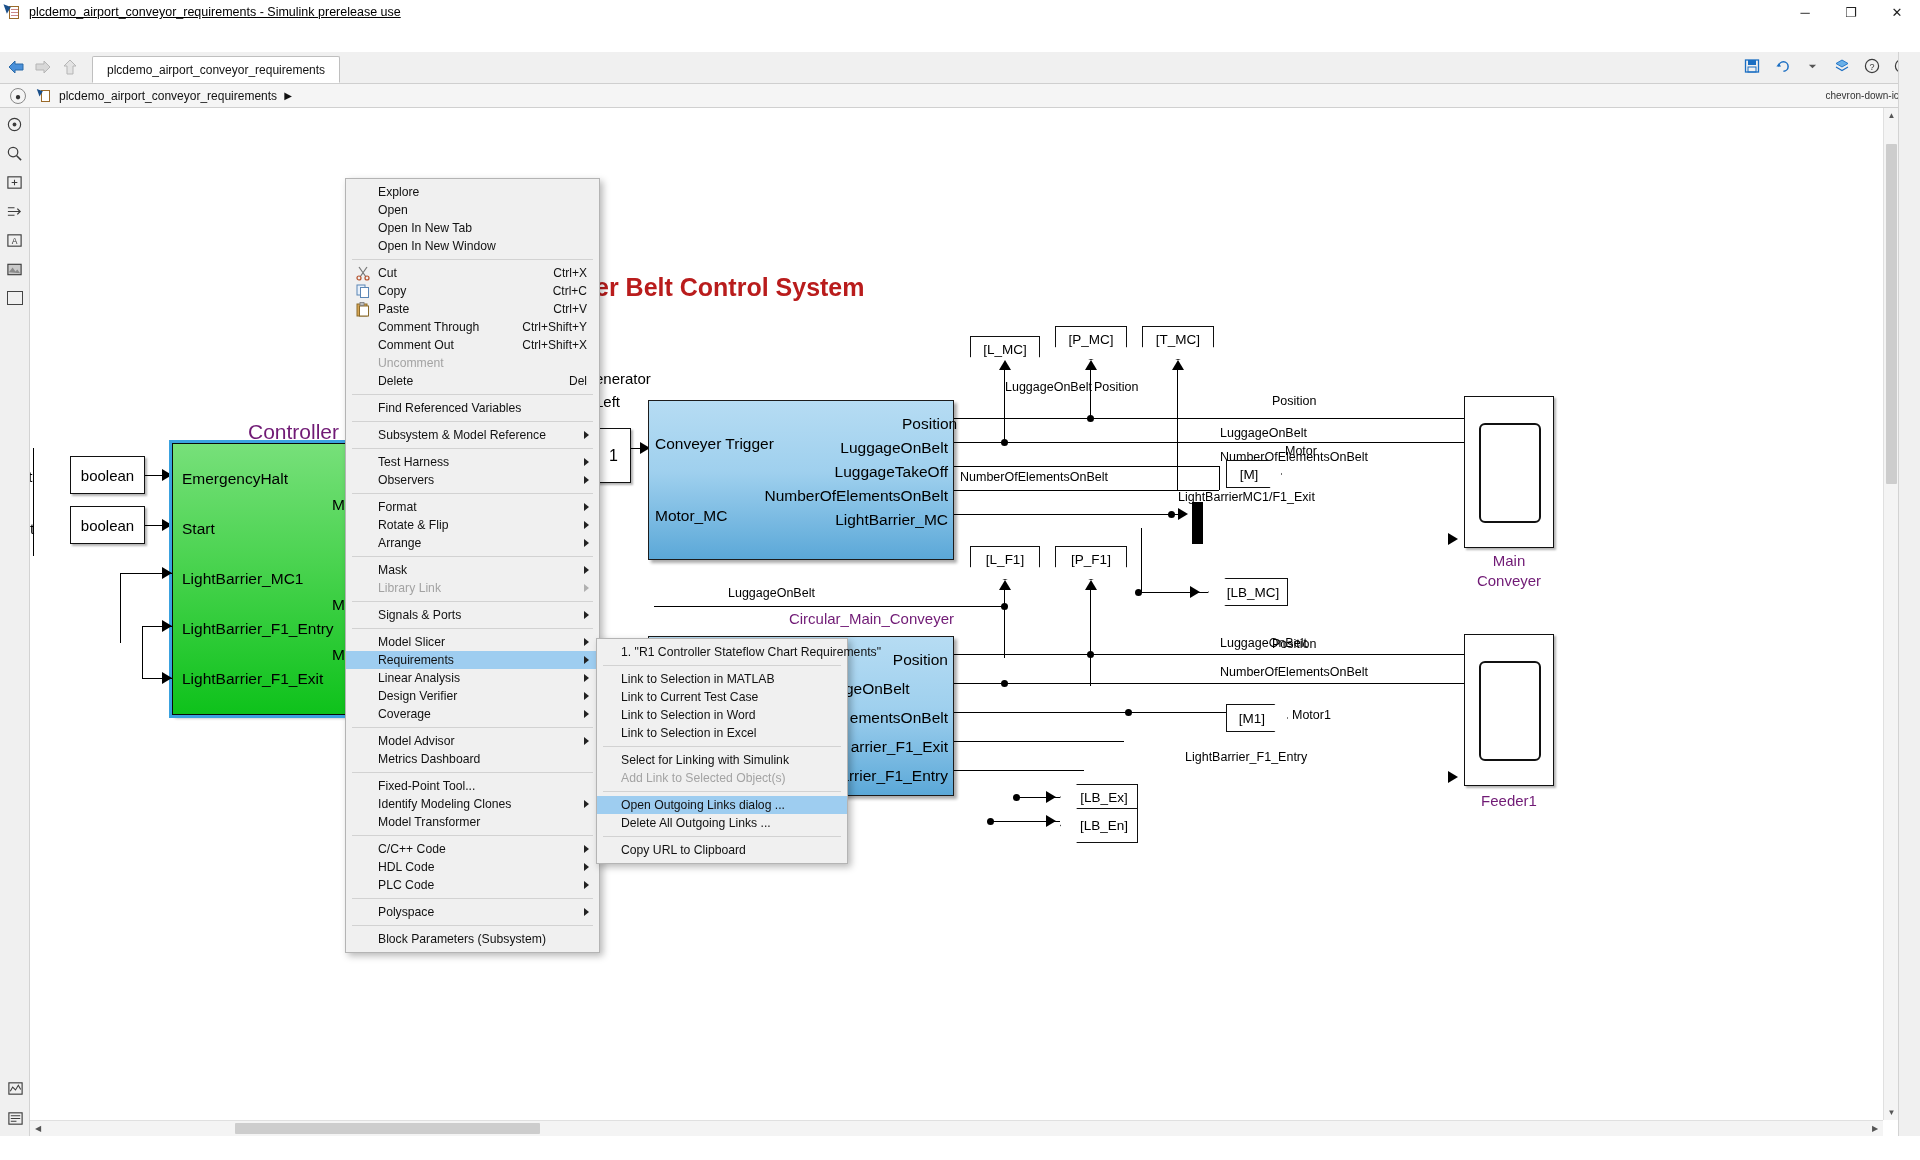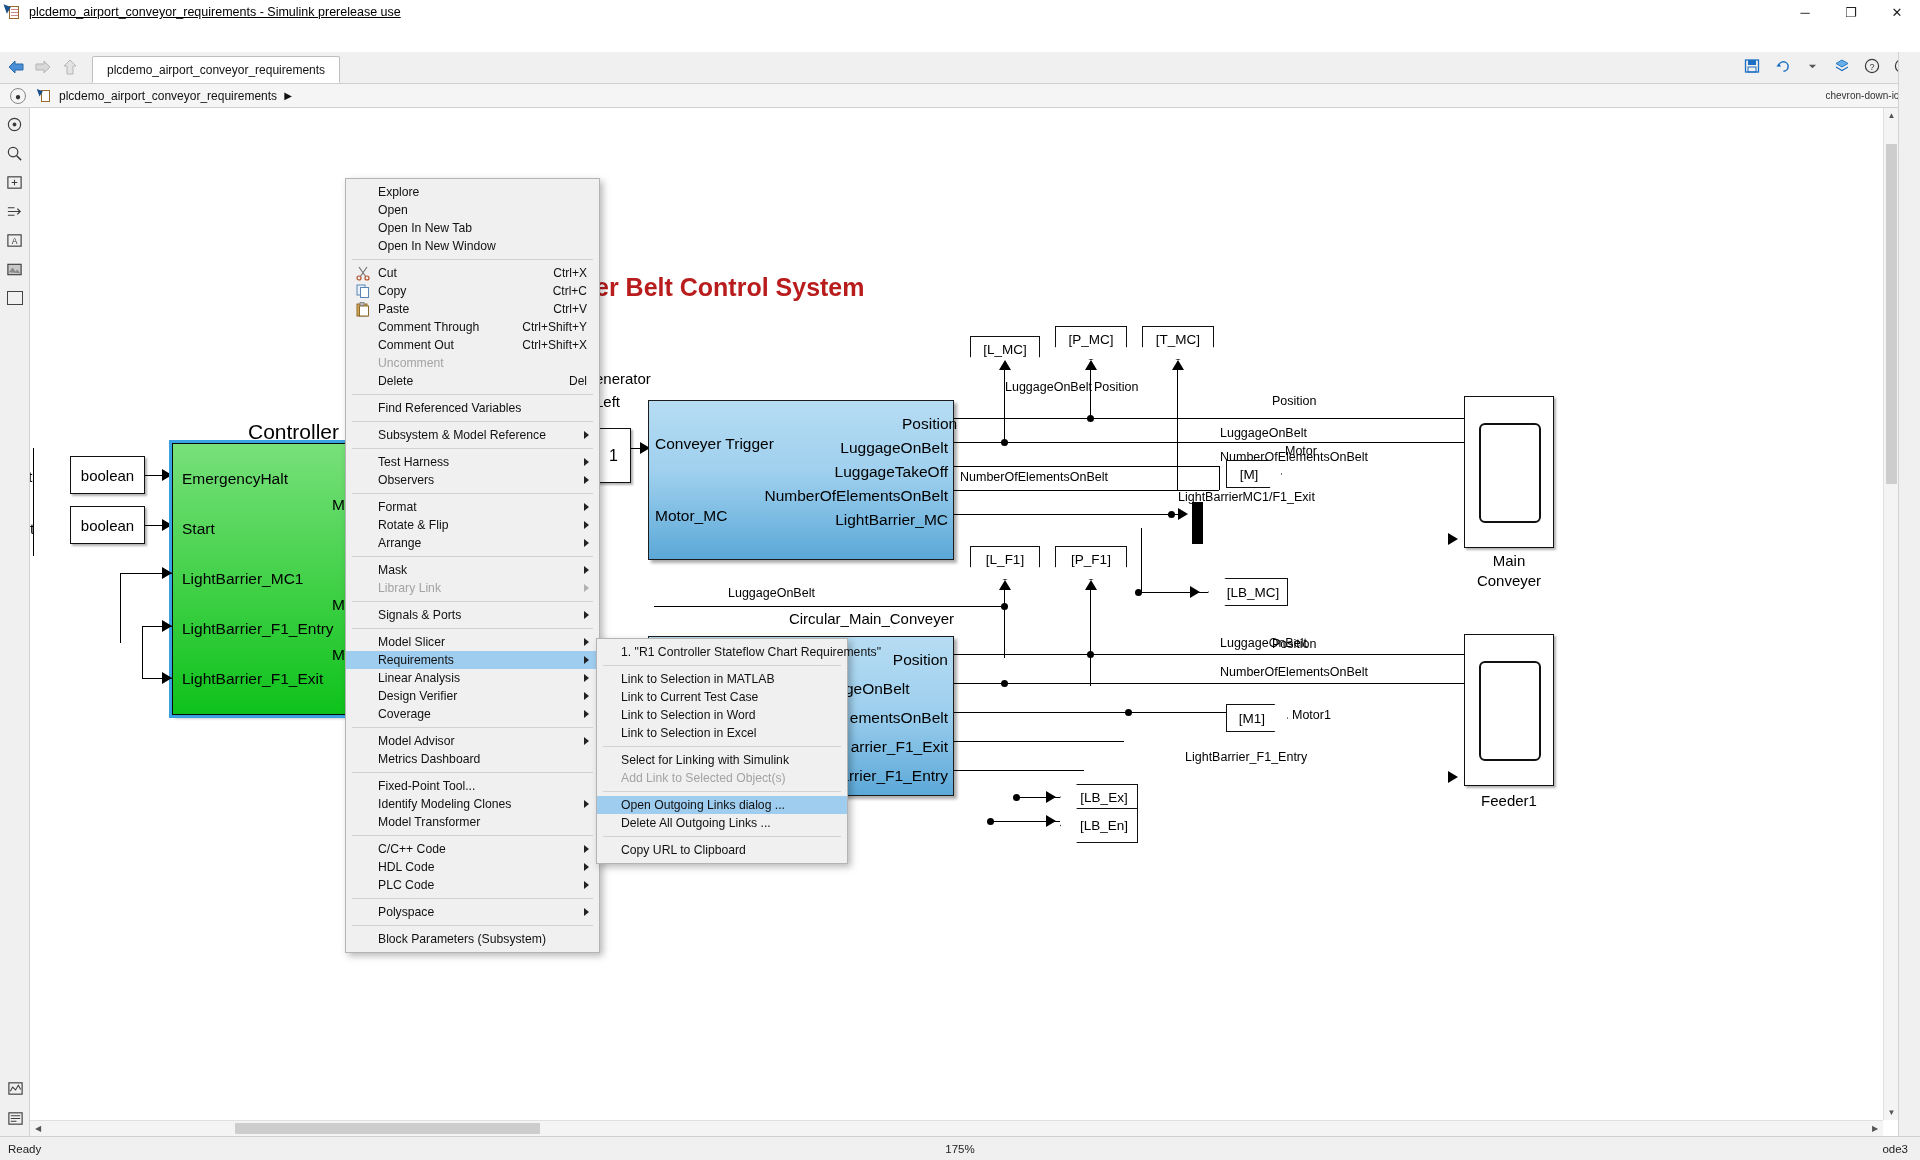--- a/index.html
+++ b/index.html
@@ -129,21 +129,21 @@
     position: absolute; background: linear-gradient(180deg,#77e07a 0%, #46d24c 48%, #0ec21b 100%);
     border: 1.5px solid #0a0a0a; box-shadow: 3px 3px 3px rgba(0,0,0,.33);
   }
   .blk-green.sel { outline: 3px solid #3aa2e0; outline-offset: 0px; }
   .blk-white {
     position: absolute; background: #ffffff; border: 1.5px solid #111;
     box-shadow: 2px 2px 2px rgba(0,0,0,.3);
   }
   .port-lbl { position: absolute; font-size: 15.5px; color: #000; white-space: nowrap; }
   .sig-lbl { position: absolute; font-size: 12.5px; color: #000; white-space: nowrap; }
-  .blk-lbl { position: absolute; font-size: 15px; color: #000000; white-space: nowrap; text-align:center;}
+  .blk-lbl { position: absolute; font-size: 15px; color: #701a75; white-space: nowrap; text-align:center;}
   .goto-tag {
     position: absolute; background: #fff; border: 1.5px solid #111; font-size: 13.5px;
     display: flex; align-items: center; justify-content: center;
     box-shadow: 2px 2px 2px rgba(0,0,0,.28);
   }
   .goto-tag.down { clip-path: polygon(0 0,100% 0,100% 62%,50% 100%,0 62%); padding-bottom: 8px;}
   .goto-tag.right { clip-path: polygon(0 0,78% 0,100% 50%,78% 100%,0 100%); padding-right: 10px;}
   .goto-tag.left { clip-path: polygon(22% 0,100% 0,100% 100%,22% 100%,0 50%); padding-left: 10px;}
   .ln { position: absolute; background: #000; }
   .ln.h { height: 1.4px; }
@@ -679,19 +679,14 @@
       </div>
       <div class="mi">
         <span>Delete All Outgoing Links ...</span>
       </div>
       <div class="msep"></div>
       <div class="mi">
         <span>Copy URL to Clipboard</span>
       </div>
     </div>
 
-  <div class="statusbar">
-    <span class="status-ready">Ready</span>
-    <span class="status-zoom">175%</span>
-    <span class="status-solver">ode3</span>
-  </div>
 
 </div>
 
 </body></html>

